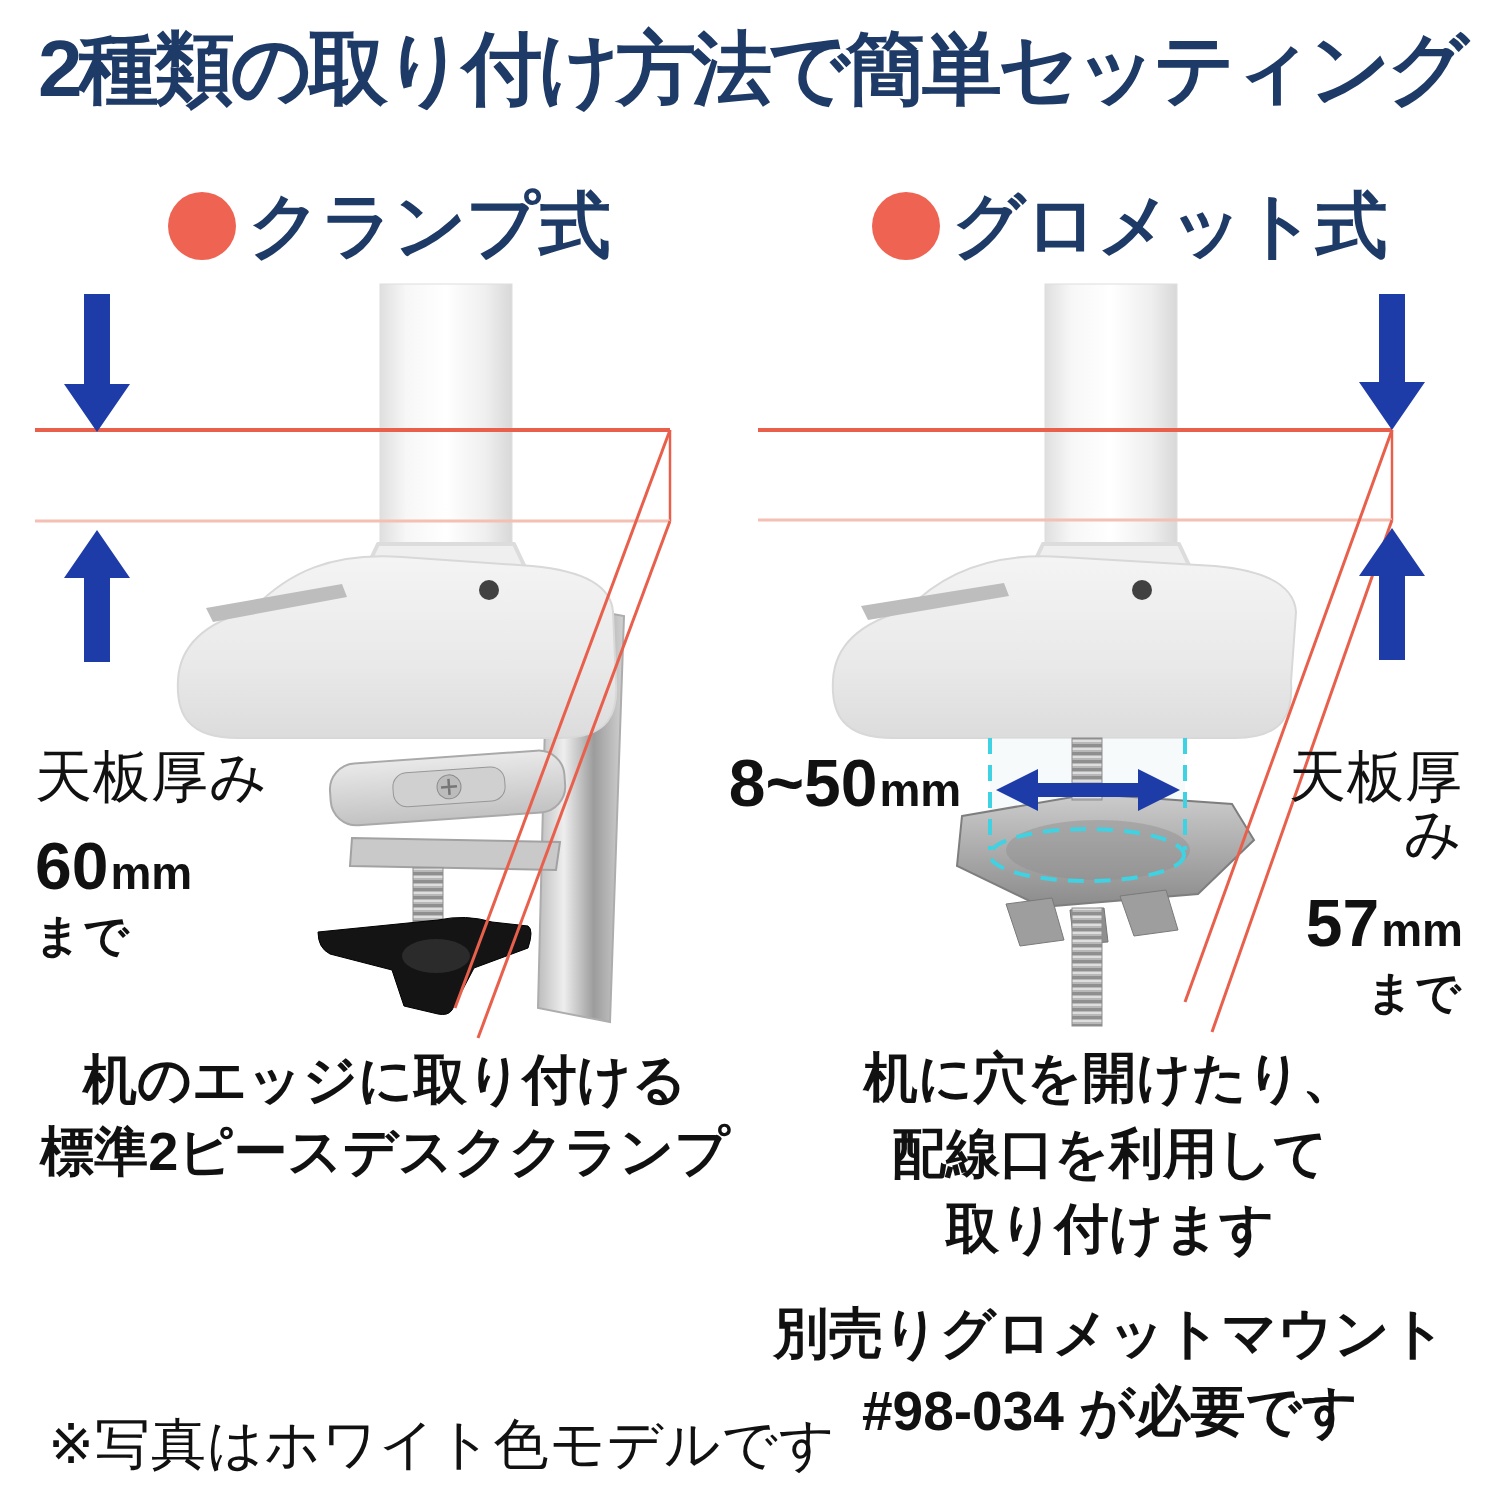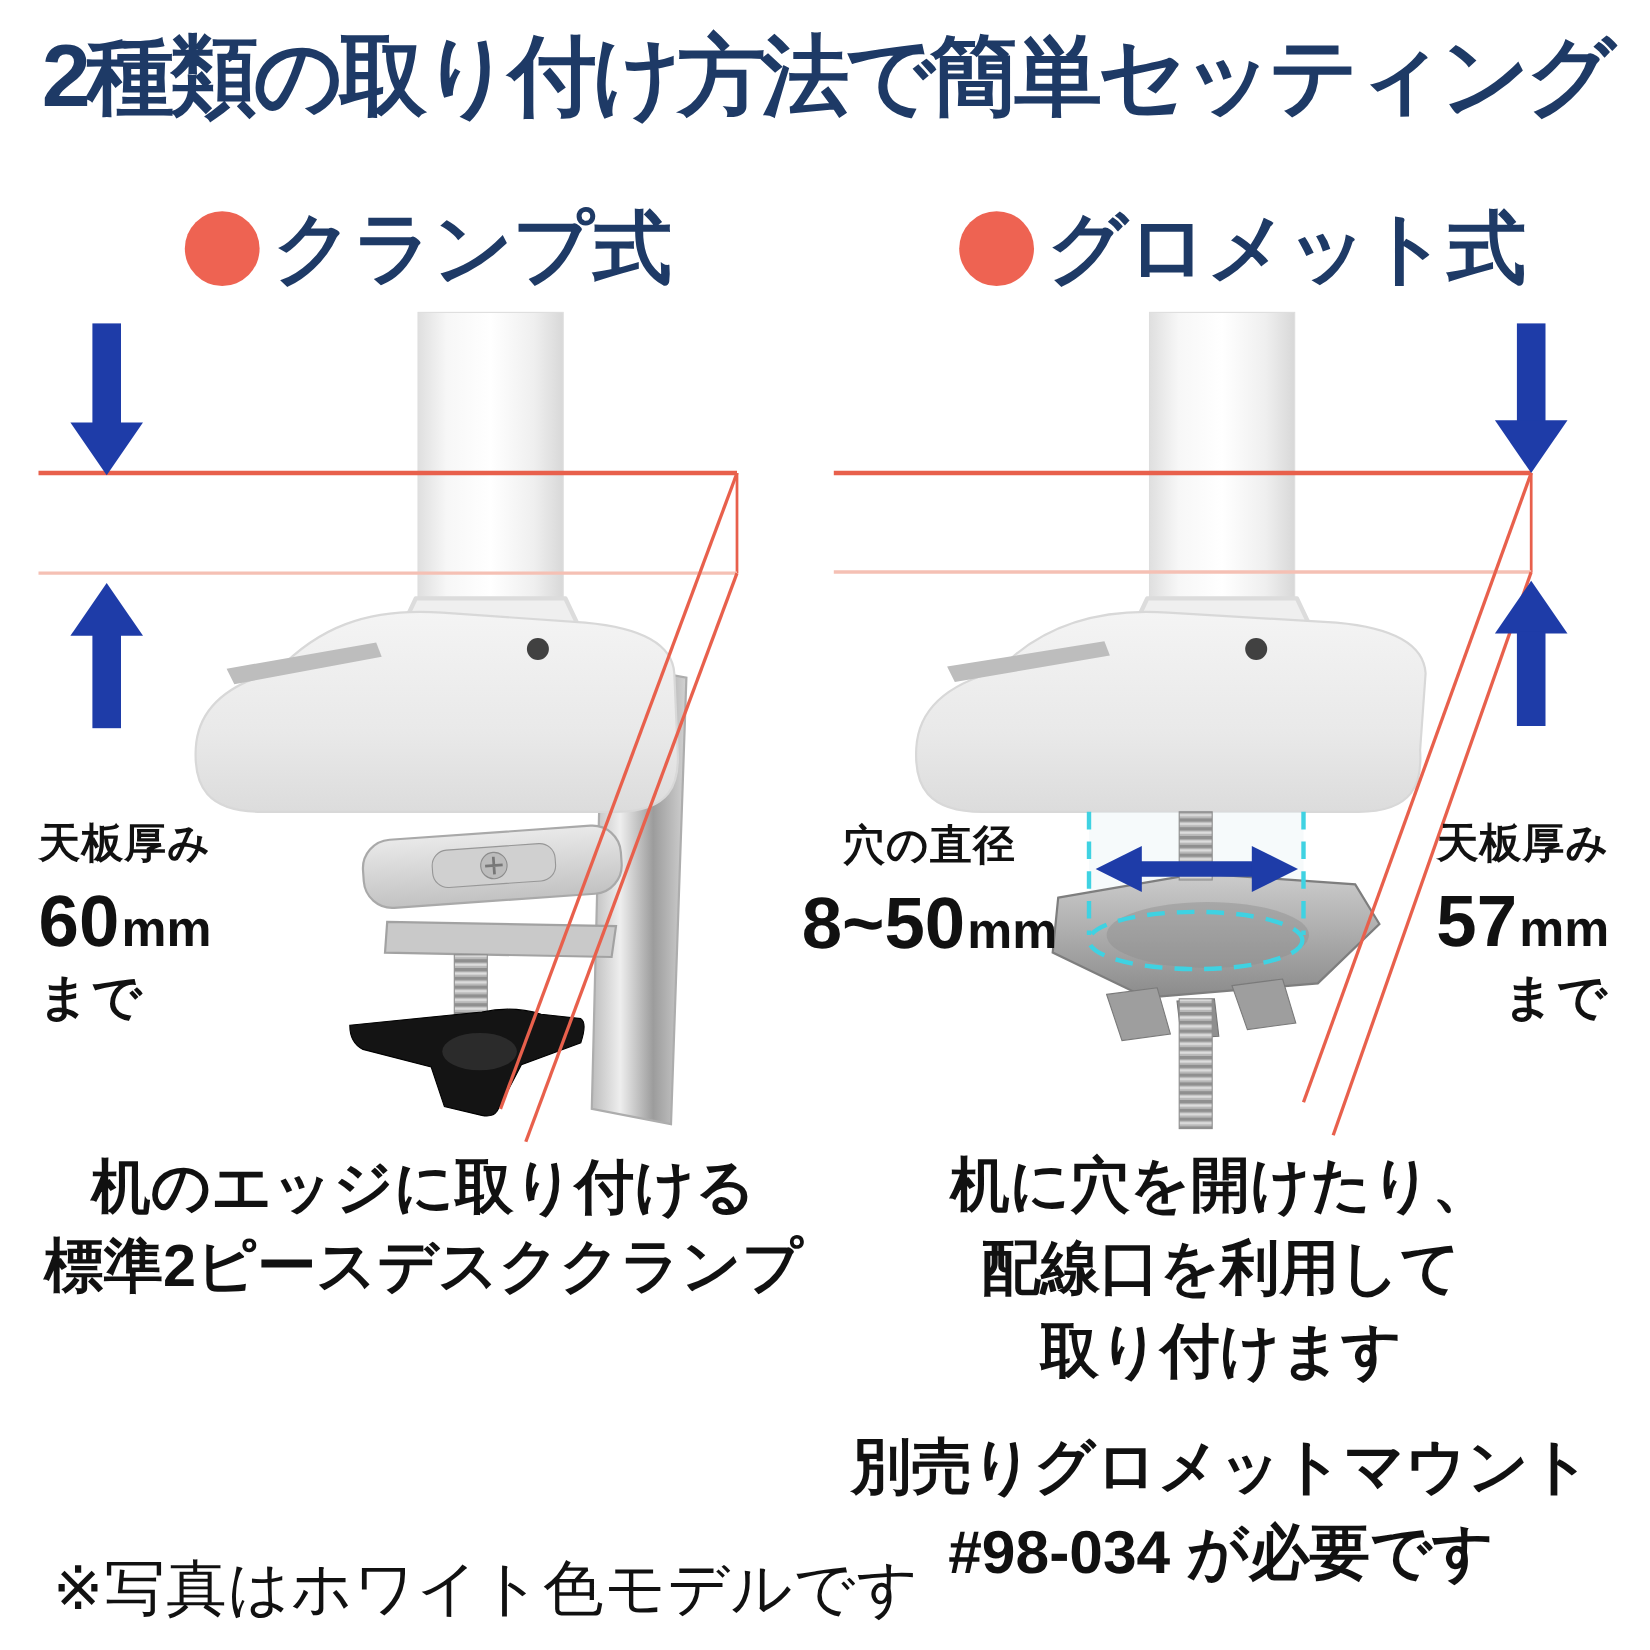--- a/index.html
+++ b/index.html
@@ -6,21 +6,21 @@
   .canvas{position:relative;width:1500px;height:1500px;background:#ffffff;overflow:hidden;
           font-family:"Liberation Sans","DejaVu Sans",sans-serif;color:#111;}
   .title{position:absolute;left:38px;top:16px;font-size:80px;font-weight:bold;
          color:#1e3a66;letter-spacing:-4px;white-space:nowrap;}
   .heading{position:absolute;top:180px;display:flex;align-items:center;gap:12px;height:92px;}
   .heading .dot{width:68px;height:68px;border-radius:50%;background:#ee6352;flex:0 0 auto;}
   .heading .htext{font-size:72px;font-weight:bold;color:#1e3a66;white-space:nowrap;letter-spacing:-1px;}
   .hl{left:168px;} .hr{left:872px;text-align:center;}
   .diagram{position:absolute;left:0;top:280px;}
   .spec{position:absolute;line-height:1.0;}
-  .spec .spec-label{font-size:38px;font-weight:700;margin-bottom:18px;letter-spacing:1px;}
+  .spec .spec-label{font-size:57px;font-weight:400;margin-bottom:28px;letter-spacing:1px;}
   .spec .spec-value{margin-bottom:14px;white-space:nowrap;}
   .spec .big{font-size:66px;font-weight:800;}
   .spec .unit{font-size:46px;font-weight:700;margin-left:2px;}
   .spec .spec-suffix{font-size:45px;font-weight:600;letter-spacing:2px;}
   .spec-left{left:35px;top:748px;}
   .spec-hole{left:695px;top:750px;width:300px;text-align:center;}
   .spec-right{left:1248px;top:748px;width:215px;text-align:right;}
   .caption{position:absolute;text-align:center;font-size:54px;font-weight:600;line-height:1.33;}
   .cap-left{left:0px;top:1044px;width:770px;}
   .cap-right{left:830px;top:1040px;width:560px;line-height:1.40;}
@@ -171,21 +171,20 @@
 
   <div class="spec spec-left">
     <div class="spec-label">天板厚み</div>
     <div class="spec-value">
       <span class="big">60</span><span class="unit">mm</span>
     </div>
     <div class="spec-suffix">まで</div>
   </div>
 
   <div class="spec spec-hole">
-    <div class="spec-label">穴の直径</div>
     <div class="spec-value">
       <span class="big">8~50</span><span class="unit">mm</span>
     </div>
   </div>
 
   <div class="spec spec-right">
     <div class="spec-label">天板厚み</div>
     <div class="spec-value">
       <span class="big">57</span><span class="unit">mm</span>
     </div>

